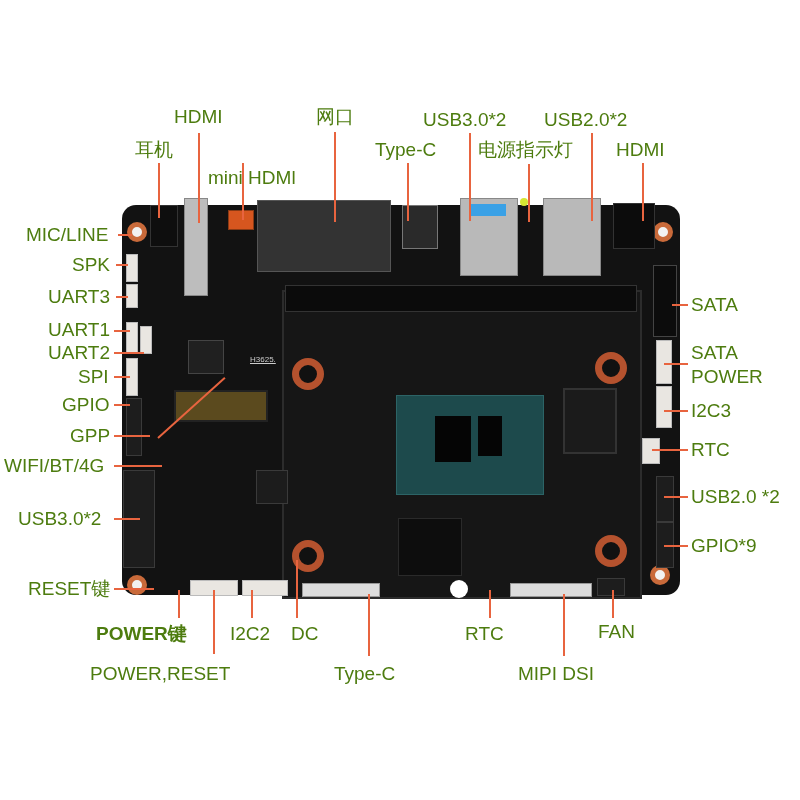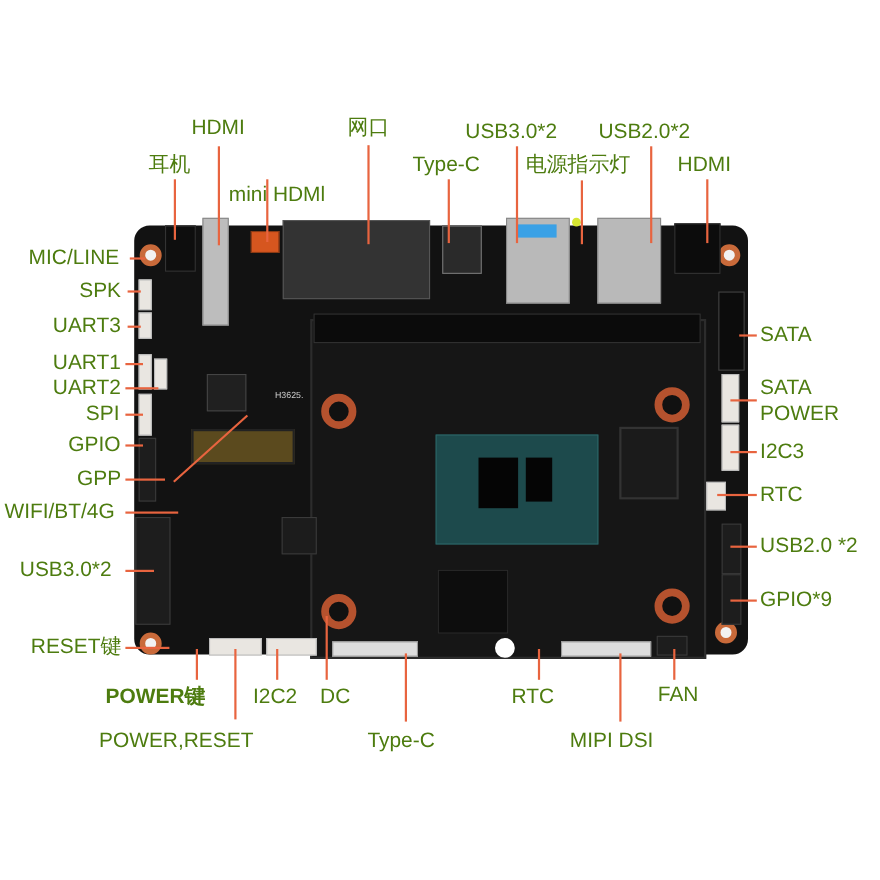--- a/index.html
+++ b/index.html
@@ -2,21 +2,21 @@
 <html><head>
 <meta charset="utf-8">
 <style>
   html, body { margin: 0; padding: 0; background: #ffffff; }
   body { width: 800px; height: 800px; position: relative; overflow: hidden;
          font-family: "Liberation Sans", "DejaVu Sans", sans-serif; }
   .lbl { position: absolute; color: #4d7c0f; font-size: 19px; line-height: 1; white-space: nowrap; }
   .ln { position: absolute; background: #e8643f; }
   .board { position: absolute; left: 122px; top: 205px; width: 558px; height: 390px;
            background: #121212; border-radius: 14px; }
-  .comp { position: absolute; }
+  .comp { position: absolute; text-decoration: underline; }
   .hole { position: absolute; width: 20px; height: 20px; border-radius: 50%;
           background: #f2f2f2; border: 5px solid #c96a3a; box-sizing: content-box; }
   .post { position: absolute; width: 18px; height: 18px; border-radius: 50%;
           background: #111; border: 7px solid #b5522e; }
   .hdr { position: absolute; background: #1d1d1d; border: 1px solid #3a3a3a; }
   .conn-white { position: absolute; background: #e9e6e1; border: 1px solid #bbb; }
 </style>
 </head>
 <body>
 

